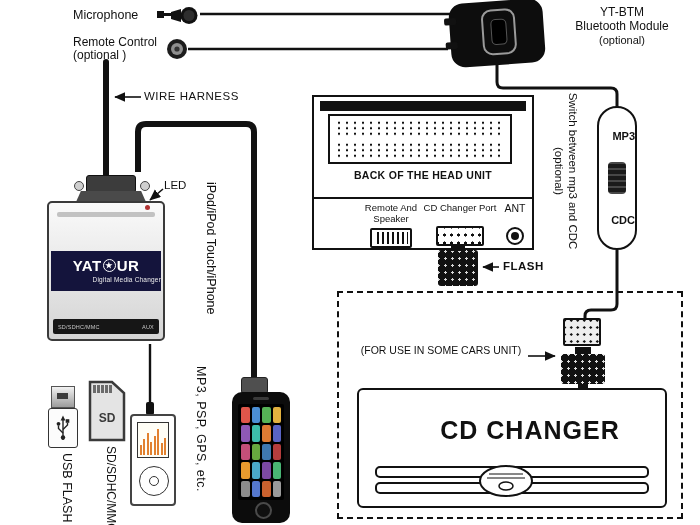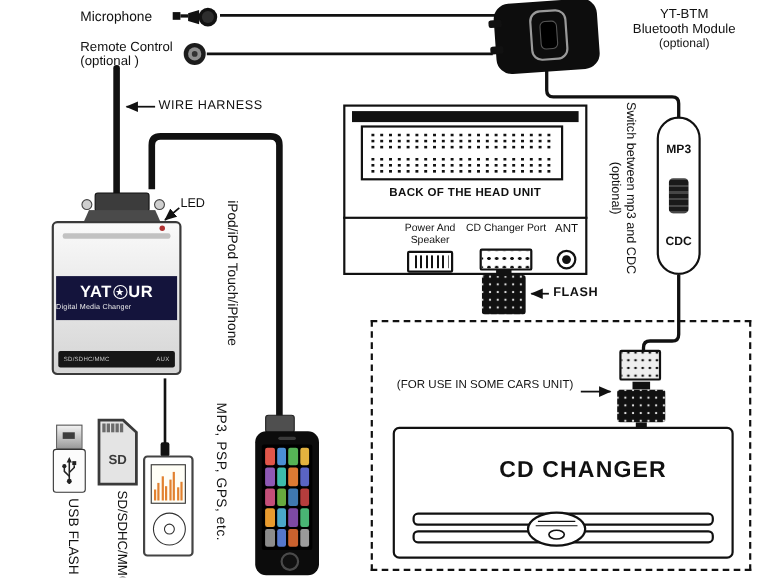--- a/index.html
+++ b/index.html
@@ -38,50 +38,50 @@
              background-size:7px 8px; background-position:3px 3px; }
 
   
   .socket-conn { background-color:#111; border-radius:3px;
                  background-image:radial-gradient(circle,#d8d8d8 1.1px,rgba(0,0,0,0) 1.4px);
                  background-size:7px 7px; background-position:4px 5px; }
   .socket-conn::before { content:""; position:absolute; top:-5px; left:13px; width:14px; height:6px; background:#111; }
 
   
   #switch-cap { border:2.5px solid #111; border-radius:20px; background:#fff; box-sizing:border-box; }
-  .sw-label { position:absolute; left:0; right:0; text-align:center; font-weight:bold; font-size:11px; }
+  .sw-label { position:absolute; left:0; right:0; text-align:right; font-weight:bold; font-size:11px; }
   .sw-slider { position:absolute; left:50%; top:50%; width:18px; height:32px; margin:-16px 0 0 -9px;
                background-image:repeating-linear-gradient(180deg,#474747 0 2px,#1a1a1a 2px 6px);
                background-color:#1a1a1a; border-radius:4px; }
 
   
   .osc-top { position:absolute; left:3px; top:0; width:38px; height:28px; background-color:#eee;
              border:2px solid #111; border-radius:2px; box-sizing:border-box;
              background-image:radial-gradient(circle,#111 1.1px,rgba(0,0,0,0) 1.4px);
              background-size:6.5px 7px; background-position:3px 4px; }
   .osc-mid { position:absolute; left:15px; top:29px; width:16px; height:7px; background:#111; }
   .osc-bot { position:absolute; left:1px; top:36px; width:44px; height:30px; background-color:#111; border-radius:3px;
              background-image:radial-gradient(circle,#ddd 1.1px,rgba(0,0,0,0) 1.4px);
              background-size:7px 7px; background-position:4px 4px; }
   .osc-stub { position:absolute; left:18px; top:66px; width:10px; height:6px; background:#111; }
 
   
   #cd-changer { border:2.5px solid #111; border-radius:6px; background:#fff; box-sizing:border-box; }
-  .cdc-title { margin-top:26px; text-align:center; font-weight:bold; font-size:21px; letter-spacing:1px;padding-left:36px; }
+  .cdc-title { margin-top:26px; text-align:center; font-weight:bold; font-size:25px; letter-spacing:1px;padding-left:36px; }
   .cdc-slot { position:absolute; left:16px; right:16px; height:8px; border:2px solid #111; border-radius:5px; background:#fff; }
 
   
   .yt-screw { position:absolute; width:10px; height:10px; border-radius:50%; background:#cfcfcf; border:1.5px solid #444; box-sizing:border-box; }
   .yt-shell { position:absolute; left:41px; top:10px; width:50px; height:18px; background:#3c3c3c; border:1.5px solid #111; border-radius:3px; box-sizing:border-box; }
   .yt-mount { position:absolute; left:31px; top:26px; width:70px; height:11px; background:#4a4a4a; clip-path:polygon(7% 0,93% 0,100% 100%,0 100%); }
   .yt-body { position:absolute; left:2px; top:36px; width:118px; height:140px;
              background:linear-gradient(180deg,#fafafa,#d4d4d4); border:2px solid #3a3a3a; border-radius:5px; box-sizing:border-box; }
   .yt-groove { position:absolute; left:8px; right:8px; top:9px; height:5px; background:#c2c2c2; border-radius:2px; }
   .yt-led { position:absolute; right:13px; top:2px; width:5px; height:5px; background:#b03232; border-radius:50%; }
-  .yt-band { position:absolute; left:2px; right:2px; top:48px; height:40px; background:#14143c; color:#fff; text-align:left; }
+  .yt-band { position:absolute; left:2px; right:2px; top:48px; height:40px; background:#14143c; color:#fff; text-align:right; }
   .yt-logo { margin-top:6px; font-weight:bold; font-size:15px; letter-spacing:0.5px; display:flex; justify-content:center; align-items:center; gap:1px; }
   .yt-star { display:inline-flex; width:13px; height:13px; border:1.5px solid #fff; border-radius:50%;
              align-items:center; justify-content:center; font-size:8px; box-sizing:border-box; }
   .yt-sub { font-size:6.5px; color:#ececec; margin-top:2px; letter-spacing:0.2px; }
   .yt-slots { position:absolute; left:4px; right:4px; bottom:5px; height:15px; background:#161616; border-radius:2px;
               display:flex; align-items:center; justify-content:space-between; padding:0 5px; box-sizing:border-box; }
   .yt-slot-txt { font-size:5.5px; color:#c6c6c6; letter-spacing:0.2px; }
 
   
   .usb-tip { position:absolute; left:3px; top:0; width:24px; height:22px;
@@ -189,21 +189,21 @@
   <div class="abs" id="head-unit" style="left:312px;top:95px;width:218px;height:151px">
     <div class="hu-bar"></div>
     <div class="hu-panel">
       <div class="hu-holes hu-holes-top"></div>
       <div class="hu-holes hu-holes-bot"></div>
     </div>
     <div class="hu-title">BACK OF THE HEAD UNIT</div>
     <div class="hu-divider"></div>
     <div class="hu-ports">
       <div class="port" style="left:46px;width:62px">
-        <div class="plabel">Power And Speaker</div>
+        <div class="plabel">Remote And Speaker</div>
         <div class="pin-conn"></div>
       </div>
       <div class="port" style="left:108px;width:76px">
         <div class="plabel">CD Changer Port</div>
         <div class="cd-conn"></div>
       </div>
       <div class="port" style="left:186px;width:30px">
         <div class="plabel plabel-lg">ANT</div>
         <div class="rca"></div>
       </div>

